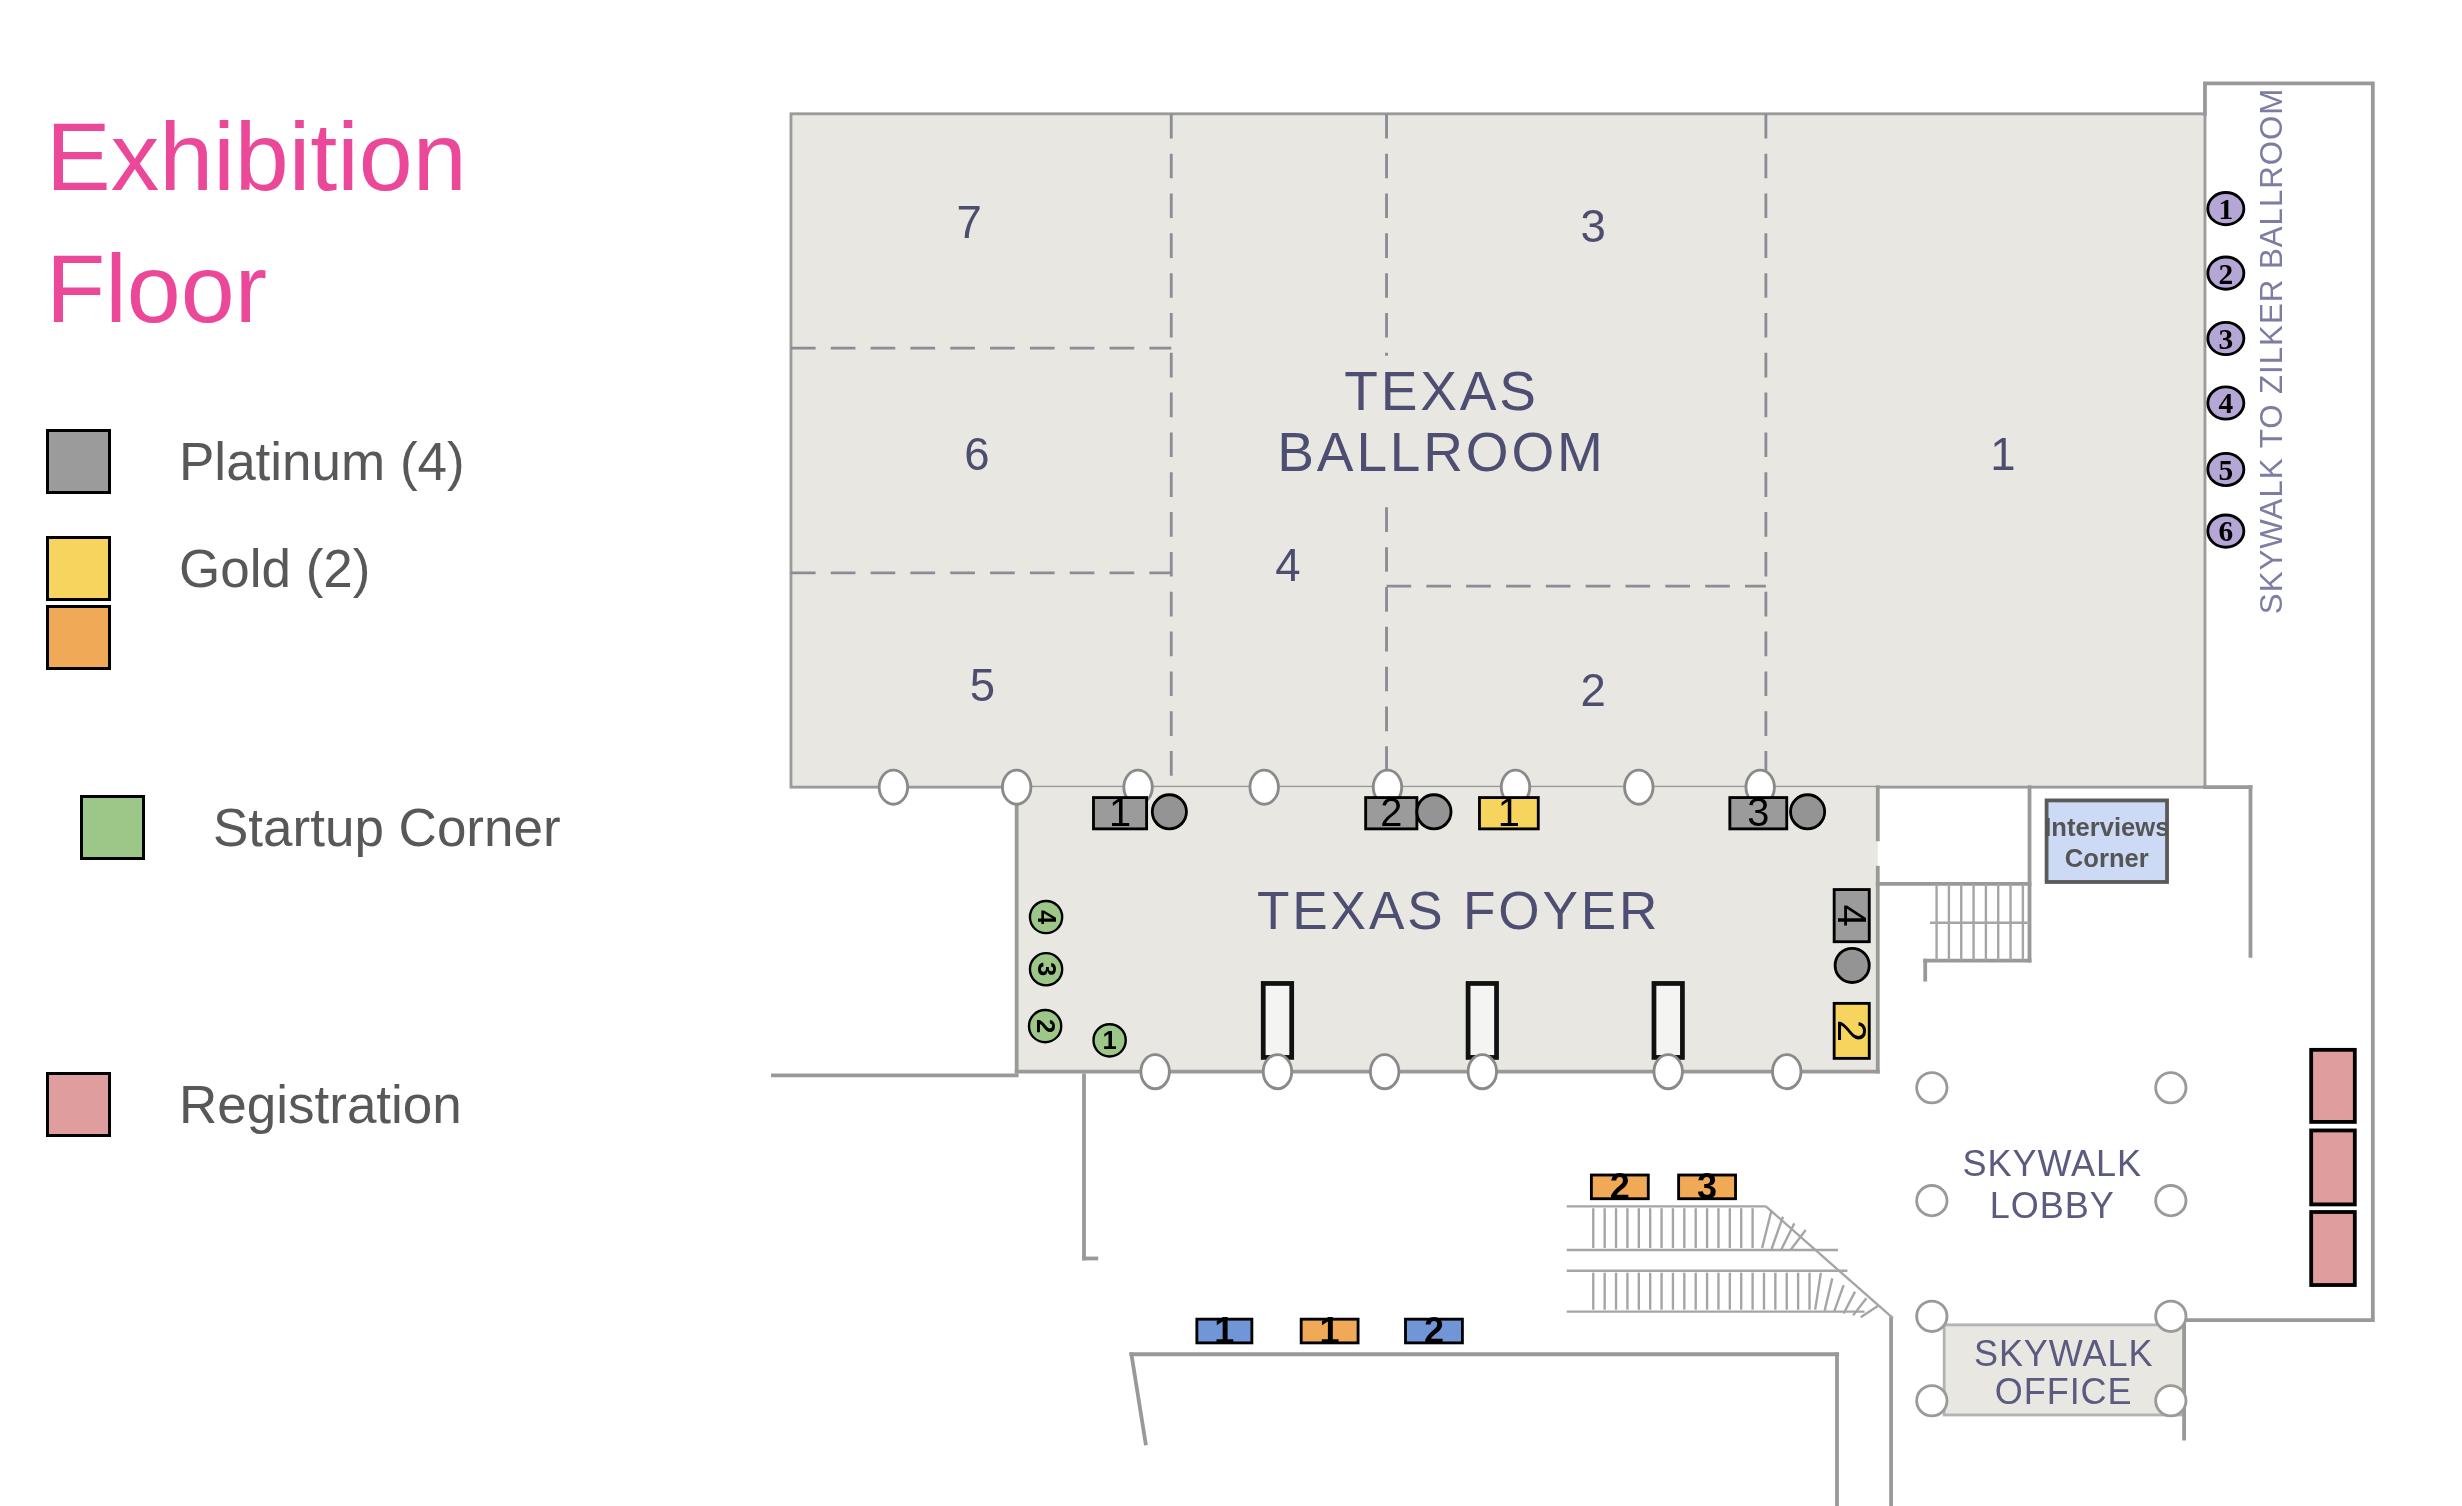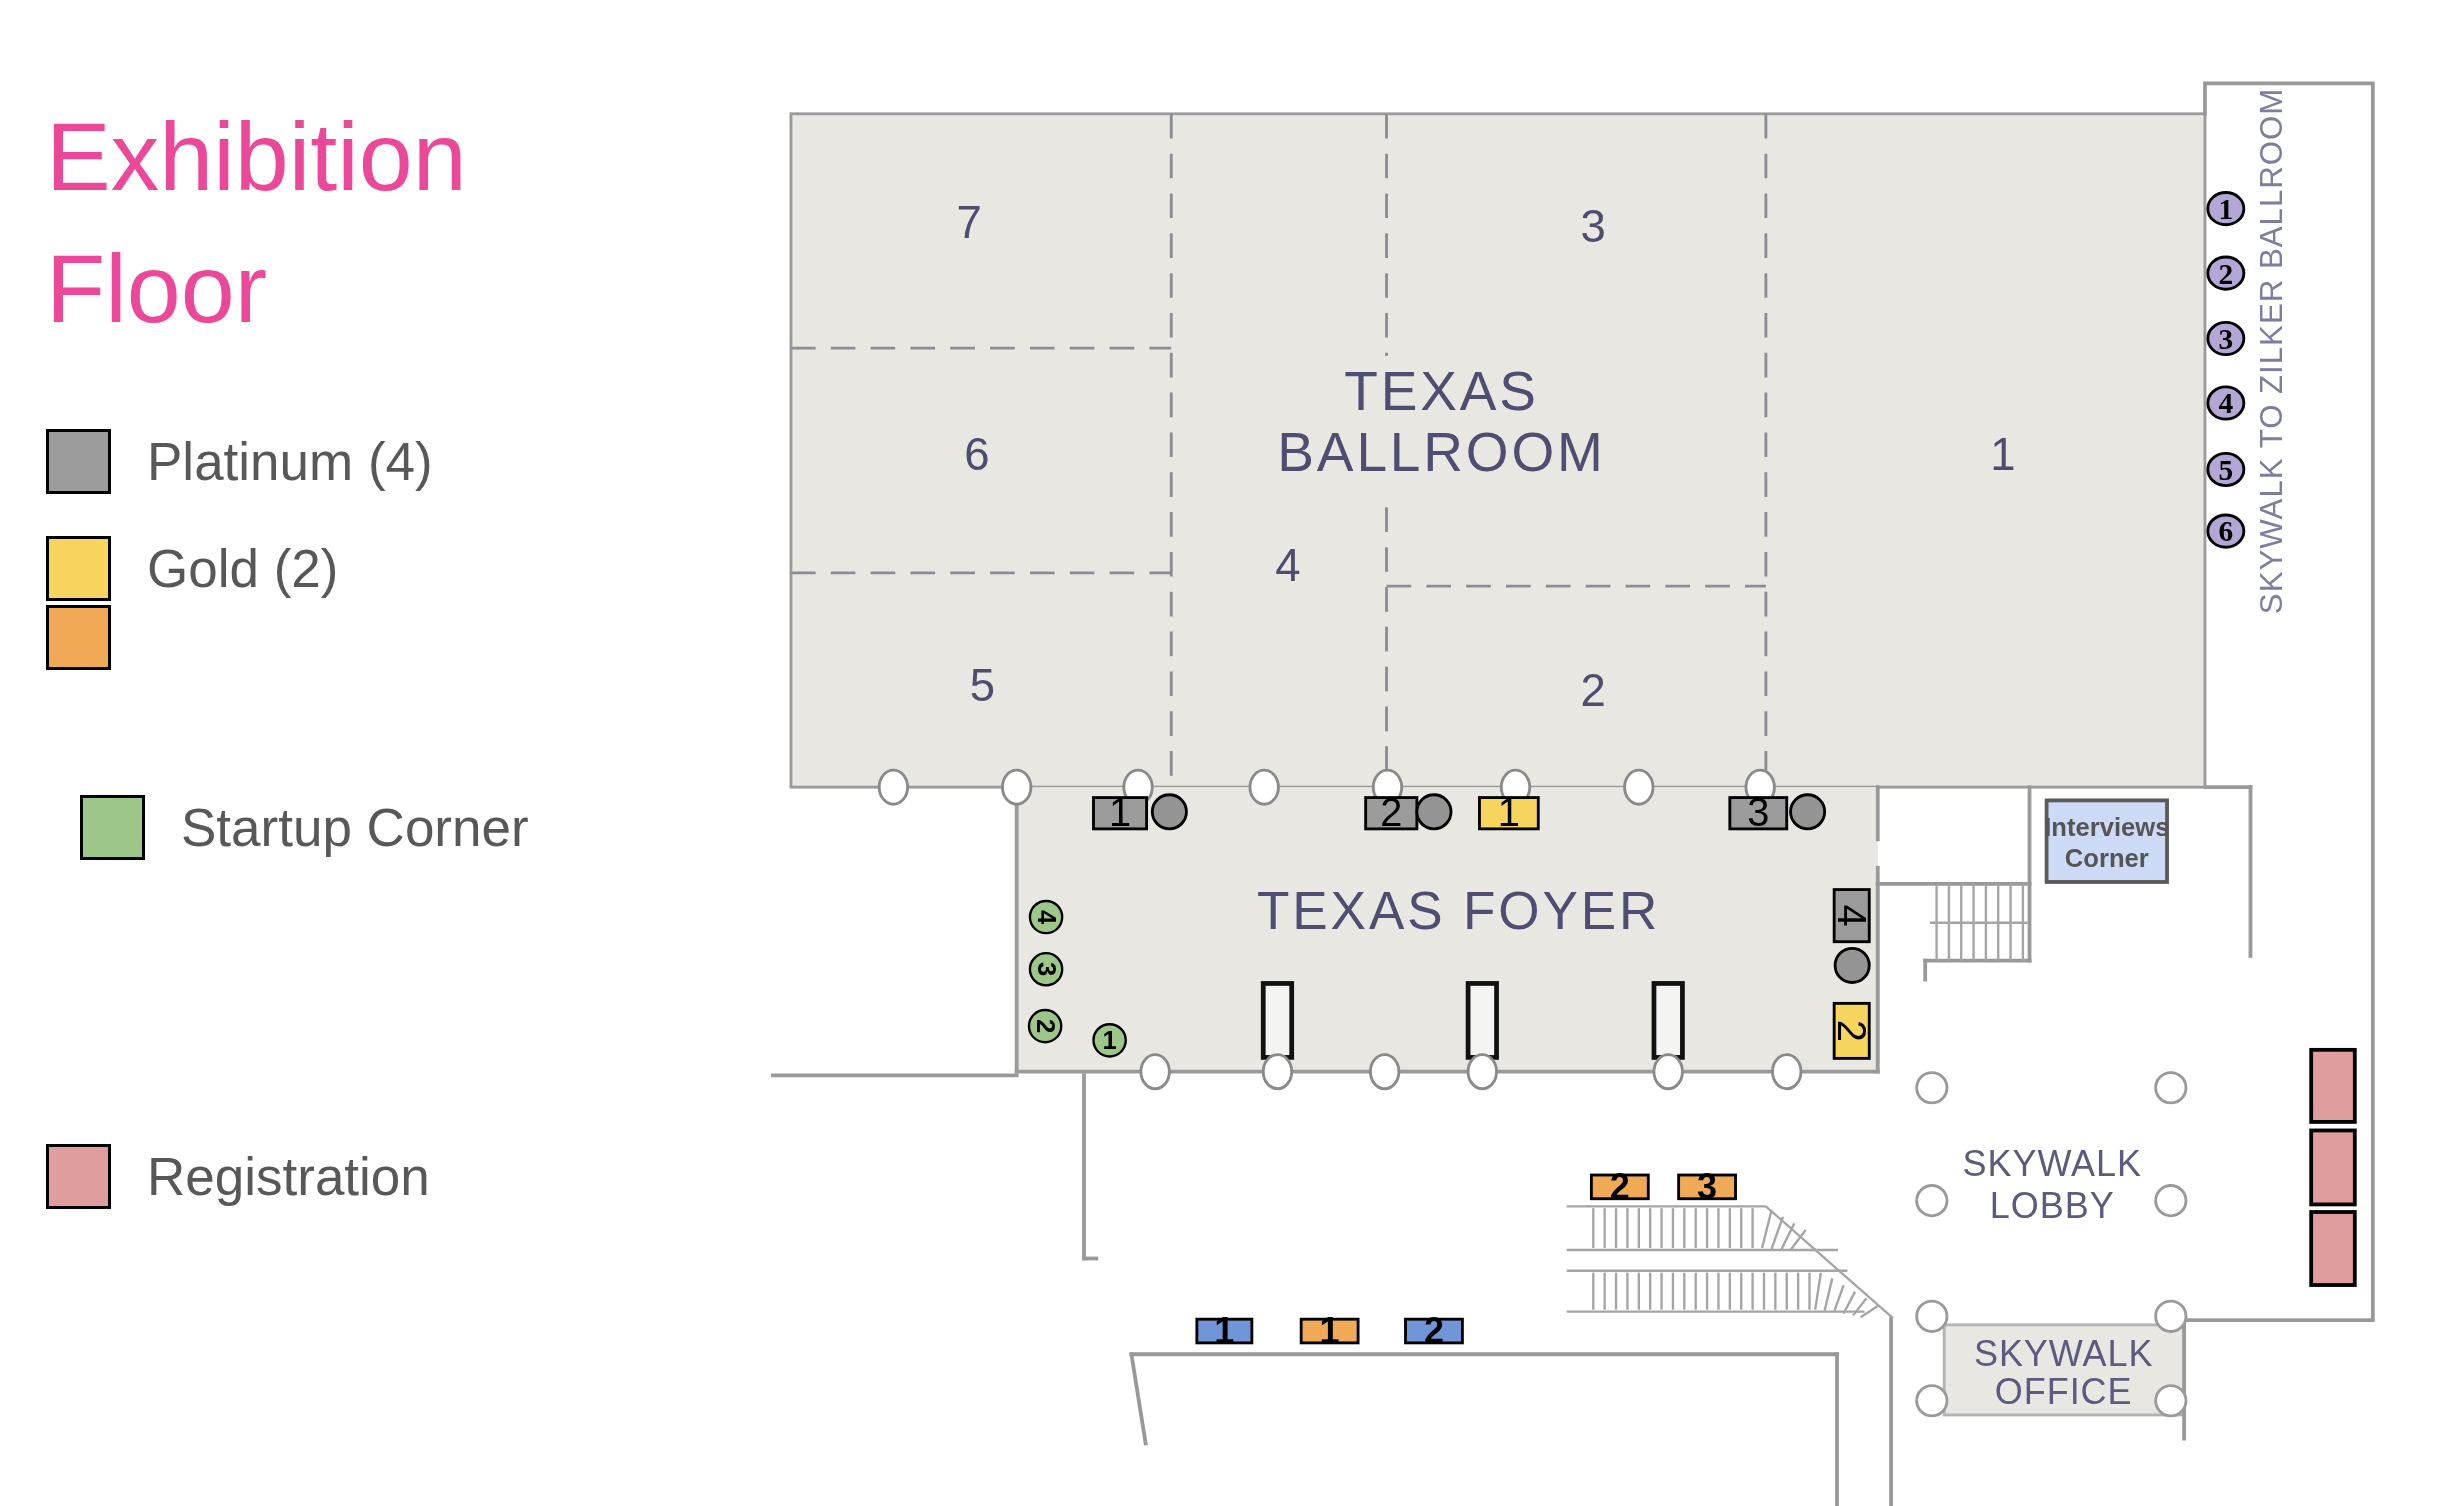--- a/index.html
+++ b/index.html
@@ -3,21 +3,21 @@
 <meta charset="utf-8">
 <style>
   html,body{margin:0;padding:0;background:#ffffff;}
   body{width:2462px;height:1506px;position:relative;overflow:hidden;
        font-family:"Liberation Sans", sans-serif;}
   .page-title{position:absolute;left:46px;top:91px;width:531px;
               font-size:97px;line-height:1.36;color:#ec4899;}
   .legend{position:absolute;left:0;top:0;width:493px;height:1506px;}
   .legend-item{position:absolute;left:46px;display:flex;align-items:center;gap:36px;}
   .legend-swatch{width:59px;height:59px;border:3.8px solid #000;flex:0 0 auto;}
-  .legend-label{font-size:53px;color:#58585a;white-space:nowrap;}
+  .legend-label{font-size:53px;color:#58585a;white-space:nowrap;margin-left:32px;}
   svg.plan{position:absolute;left:0;top:0;}
   text{font-family:"Liberation Sans", sans-serif;}
   .demo-num{font-family:"Liberation Serif", serif;}
 </style>
 </head>
 <body>
 
 <div class="page-title">Exhibition Floor</div>
 
 <div class="legend" id="legend">
@@ -29,21 +29,21 @@
       <span class="legend-swatch" style="background: rgb(247, 212, 94);"></span>
       <span class="legend-label">Gold (2)</span>
     </div>
     <div class="legend-item" style="top: 605px;">
       <span class="legend-swatch" style="background: rgb(239, 169, 87);"></span>
     </div>
     <div class="legend-item" style="top: 795px; padding-left: 34px;">
       <span class="legend-swatch" style="background: rgb(157, 199, 136);"></span>
       <span class="legend-label">Startup Corner</span>
     </div>
-    <div class="legend-item" style="top: 1144px;">
+    <div class="legend-item" style="top: 1072px;">
       <span class="legend-swatch" style="background: rgb(223, 157, 157);"></span>
       <span class="legend-label">Registration</span>
     </div>
   </div>
 
 <svg class="plan" id="plan" width="2462" height="1506" viewBox="0 0 2596 1588" xmlns="http://www.w3.org/2000/svg">
 
   <rect x="834" y="120" width="1491" height="710" fill="#e8e7e2" stroke="#9b9b9b" stroke-width="3"></rect>
   <rect x="1072" y="830" width="908" height="300" fill="#e8e7e2"></rect>
   <rect x="2050" y="1397" width="253" height="95" fill="#e8e7e2" stroke="#b3b3b3" stroke-width="3"></rect>

